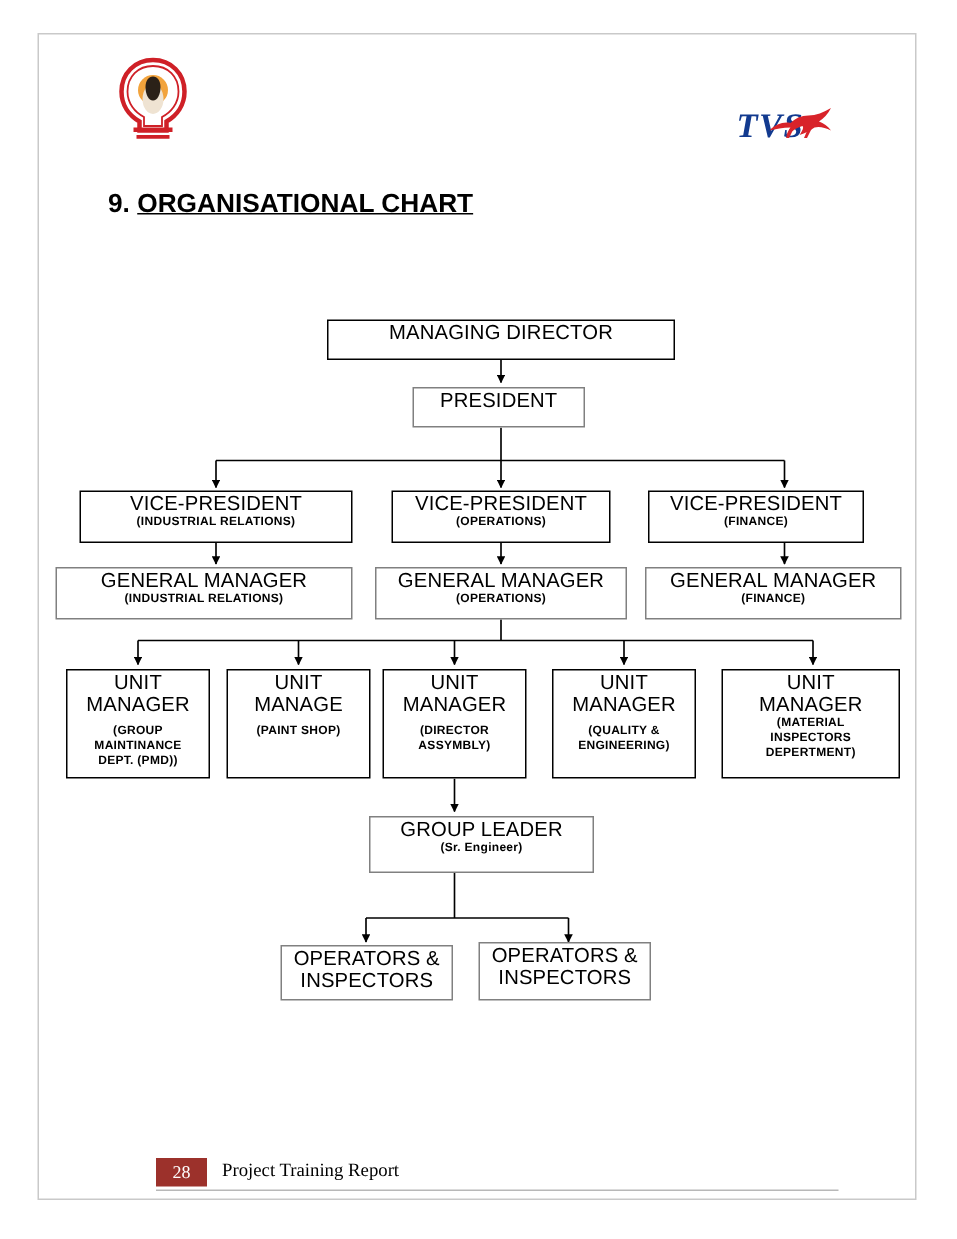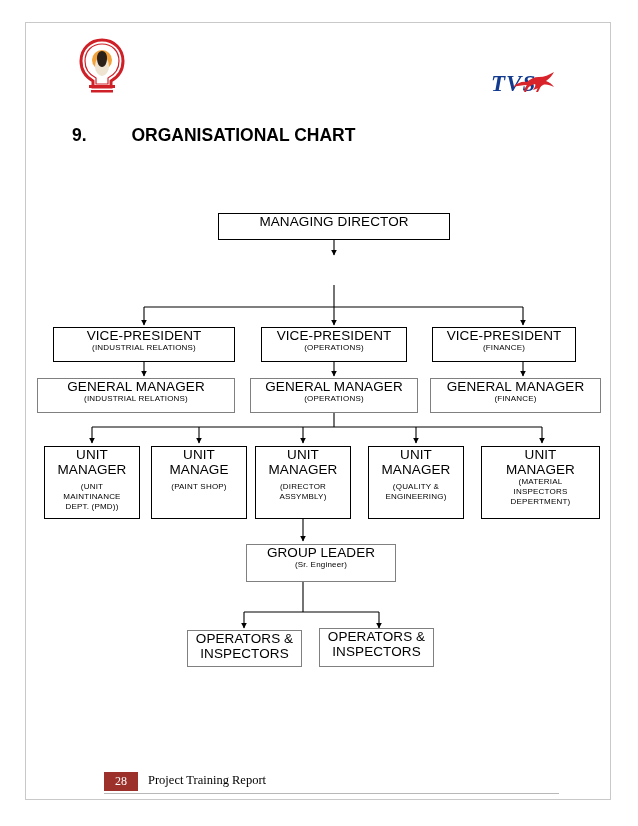--- a/index.html
+++ b/index.html
@@ -20,32 +20,32 @@
     font-family:"Liberation Serif",serif;font-weight:bold;font-style:italic;
     font-size:23px;letter-spacing:1px;color:#123a8f;line-height:1;margin-left:35px;
   }
   #tvs-horse{position:absolute;left:55px;top:0px;width:50px;height:26px;}
 
   
   #title{
     position:absolute;left:46px;top:102px;
     font-size:17.5px;font-weight:bold;color:#000;white-space:nowrap;
   }
-  #title .u{margin-left:40px;}
+  #title .u{text-decoration:underline;}
 
   
   #chart{position:absolute;left:0;top:0;width:586px;height:778px;}
 
   .node{
     position:absolute;box-sizing:border-box;background:#ffffff;
     display:flex;flex-direction:column;align-items:center;
     text-align:center;color:#000;
   }
   .node .t1{font-size:13.5px;line-height:15px;letter-spacing:.1px;}
-  .node .t2{font-size:8px;font-weight:normal;line-height:10px;letter-spacing:.2px;}
+  .node .t2{font-size:8px;font-weight:bold;line-height:10px;letter-spacing:.2px;}
   .node .t2.gap{margin-top:5px;}
   .b-black{border:1px solid #000;}
   .b-gray{border:1px solid #808080;}
 
   svg.wires{position:absolute;left:0;top:0;width:586px;height:778px;pointer-events:none;}
 
   
   #footer{position:absolute;left:78px;top:749px;width:455px;height:20px;padding-left:38px;}
   #page-badge{
     position:absolute;left:0;top:0;width:34px;height:19px;background:#9c312b;
@@ -124,20 +124,23 @@
         <line x1="218" y1="589" x2="353" y2="589"></line>
         <line x1="218" y1="589" x2="218" y2="605" marker-end="url(#ah)"></line>
         <line x1="353" y1="589" x2="353" y2="605" marker-end="url(#ah)"></line>
       </g>
     </svg>
 
     <div class="node b-black" style="left:192px;top:190px;width:232px;height:27px;">
       <div class="t1">MANAGING DIRECTOR</div>
     </div>
 
+    <div class="node b-gray" style="left:249px;top:235px;width:115px;height:27px;">
+      <div class="t1">PRESIDENT</div>
+    </div>
 
     <div class="node b-black" style="left:27px;top:304px;width:182px;height:35px;">
       <div class="t1">VICE-PRESIDENT</div>
       <div class="t2">(INDUSTRIAL RELATIONS)</div>
     </div>
     <div class="node b-black" style="left:235px;top:304px;width:146px;height:35px;">
       <div class="t1">VICE-PRESIDENT</div>
       <div class="t2">(OPERATIONS)</div>
     </div>
     <div class="node b-black" style="left:406px;top:304px;width:144px;height:35px;">
@@ -154,21 +157,21 @@
       <div class="t2">(OPERATIONS)</div>
     </div>
     <div class="node b-gray" style="left:404px;top:355px;width:171px;height:35px;">
       <div class="t1">GENERAL MANAGER</div>
       <div class="t2">(FINANCE)</div>
     </div>
 
     <div class="node b-black" style="left:18px;top:423px;width:96px;height:73px;">
       <div class="t1">UNIT</div>
       <div class="t1">MANAGER</div>
-      <div class="t2 gap">(UNIT</div>
+      <div class="t2 gap">(GROUP</div>
       <div class="t2">MAINTINANCE</div>
       <div class="t2">DEPT. (PMD))</div>
     </div>
 
     <div class="node b-black" style="left:125px;top:423px;width:96px;height:73px;">
       <div class="t1">UNIT</div>
       <div class="t1">MANAGE</div>
       <div class="t2 gap">(PAINT SHOP)</div>
     </div>
 

